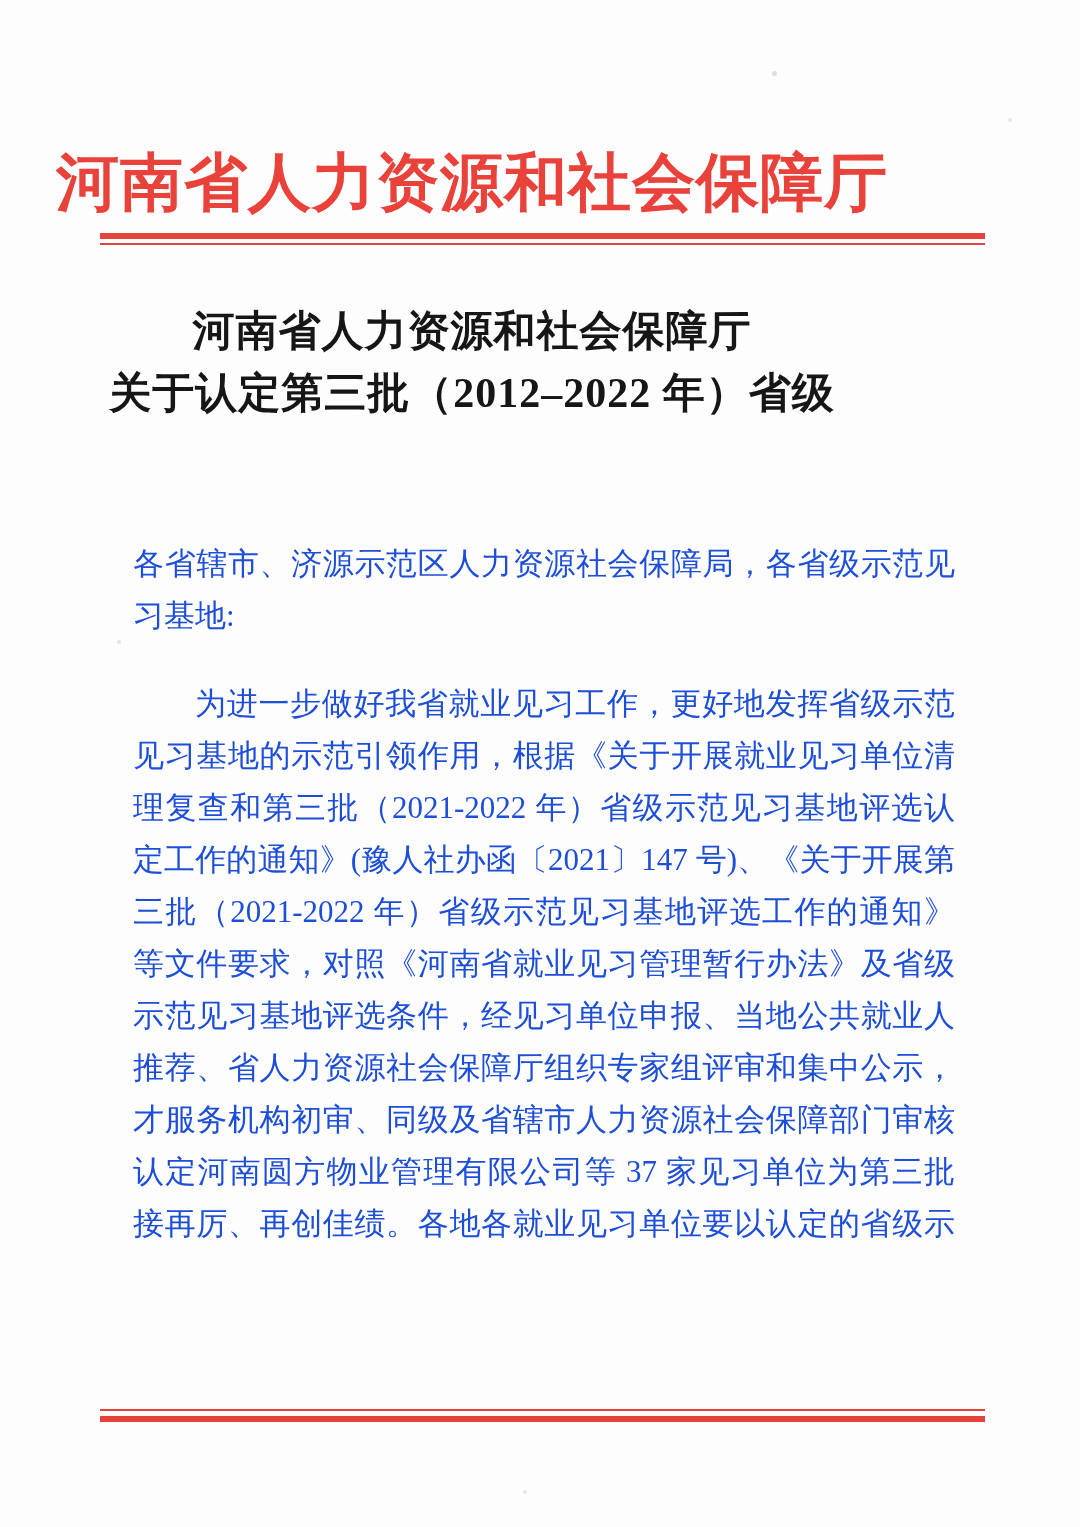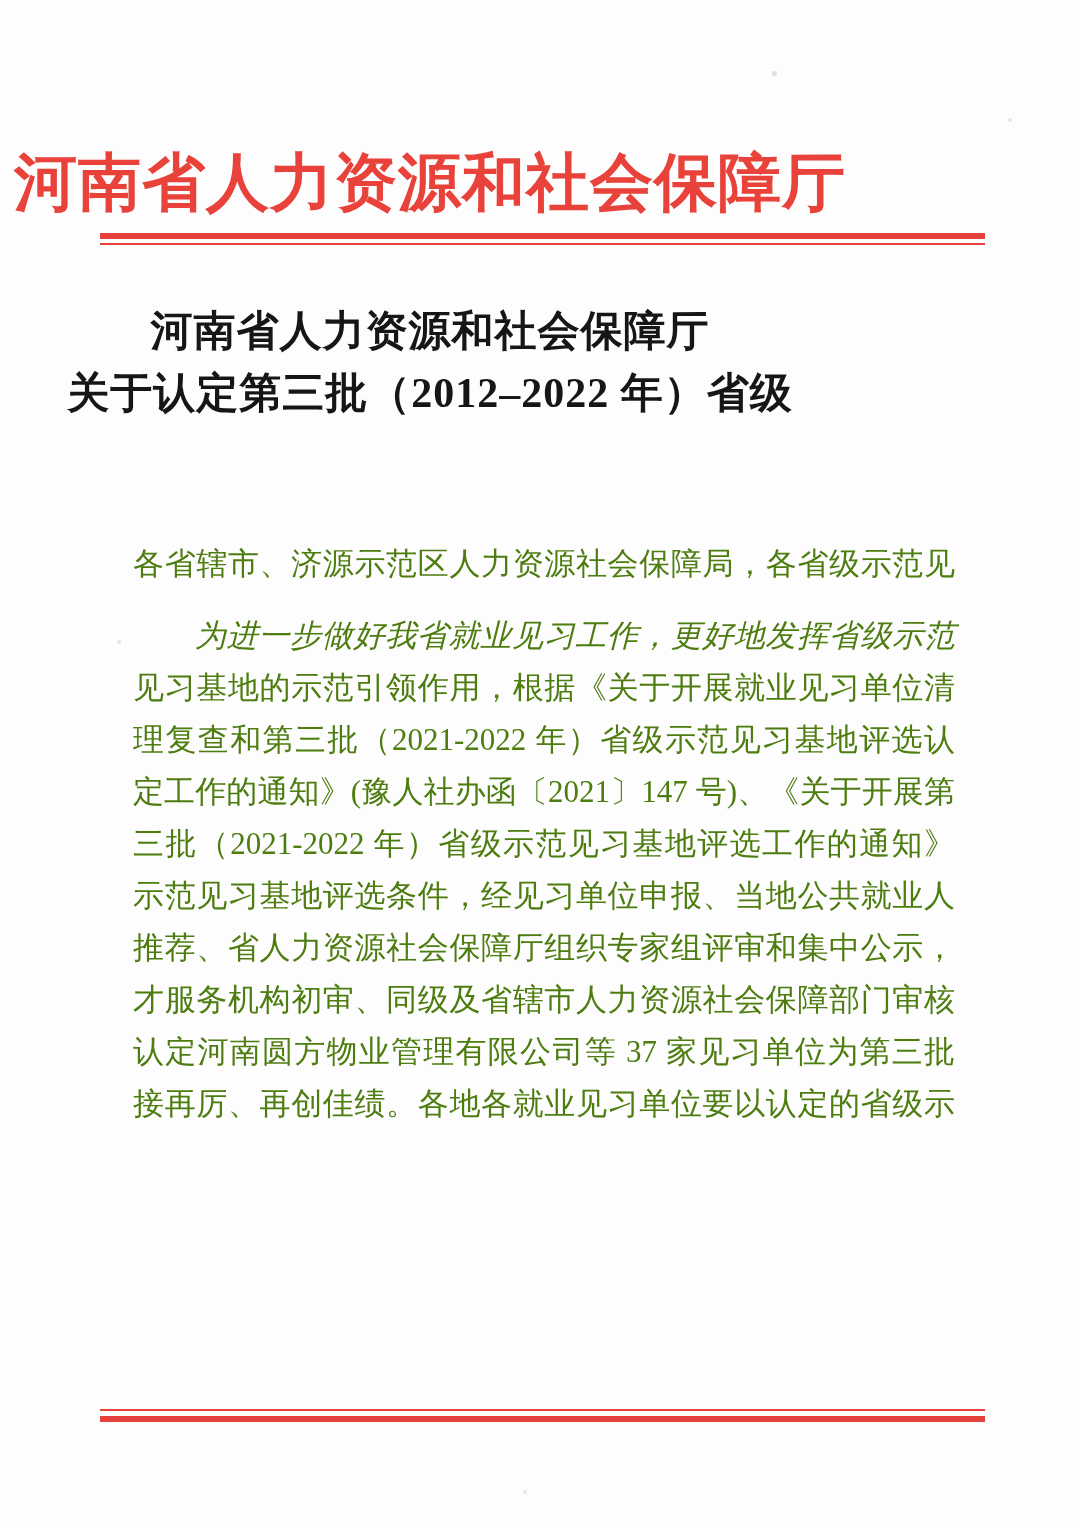--- a/index.html
+++ b/index.html
@@ -7,20 +7,21 @@
     width: 1080px; height: 1527px;
     background: #fdfdfd;
     overflow: hidden;
     font-family: "Liberation Serif", "DejaVu Serif", serif;
     position: relative;
   }
   .page {
     position: relative;
     width: 860px; height: 1527px;
     background: #fdfdfd;
+    padding-left: 42px;
   }
   
   .letterhead {
     padding-top: 142px;
     height: 82px;
     line-height: 82px;
     text-align: center;
     font-size: 63px;
     font-weight: 700;
     letter-spacing: 1px;
@@ -48,36 +49,36 @@
     line-height: 62px;
     letter-spacing: 1px;
     white-space: nowrap;
   }
   
   .doc-body {
     position: absolute;
     left: 133px;
     top: 538px;
     width: 822px;
-    color: #4d7c0f;
+    color: #1d4ed8;
   }
   .body-line {
     font-size: 31px;
     height: 52px;
     line-height: 52px;
     white-space: nowrap;
     overflow: visible;
   }
   .body-line.justify {
     text-align: justify;
     text-align-last: justify;
     white-space: normal;
   }
   .body-line.indent { text-indent: 62px; }
-  .body-line.para-start { margin-top: 20px; font-style: italic; }
+  .body-line.para-start { margin-top: 36px; }
   
   .speck {
     position: absolute;
     border-radius: 50%;
     opacity: 0.55;
   }
 </style>
 </head>
 <body>
 
@@ -90,25 +91,27 @@
     <div class="rule thin"></div>
   </div>
 
   <div class="doc-title">
     <div class="doc-title-line">河南省人力资源和社会保障厅</div>
     <div class="doc-title-line">关于认定第三批（2012–2022 年）省级</div>
   </div>
 
   <div class="doc-body">
       <div class="body-line justify">各省辖市、济源示范区人力资源社会保障局，各省级示范见</div>
+      <div class="body-line">习基地:</div>
       <div class="body-line justify indent para-start">为进一步做好我省就业见习工作，更好地发挥省级示范</div>
       <div class="body-line justify">见习基地的示范引领作用，根据《关于开展就业见习单位清</div>
       <div class="body-line justify">理复查和第三批（2021-2022 年）省级示范见习基地评选认</div>
       <div class="body-line justify">定工作的通知》(豫人社办函〔2021〕147 号)、《关于开展第</div>
       <div class="body-line justify">三批（2021-2022 年）省级示范见习基地评选工作的通知》</div>
+      <div class="body-line justify">等文件要求，对照《河南省就业见习管理暂行办法》及省级</div>
       <div class="body-line justify">示范见习基地评选条件，经见习单位申报、当地公共就业人</div>
       <div class="body-line justify">推荐、省人力资源社会保障厅组织专家组评审和集中公示，</div>
       <div class="body-line justify">才服务机构初审、同级及省辖市人力资源社会保障部门审核</div>
       <div class="body-line justify">认定河南圆方物业管理有限公司等 37 家见习单位为第三批</div>
       <div class="body-line justify">接再厉、再创佳绩。各地各就业见习单位要以认定的省级示</div>
     </div>
 
   <div class="rule-block rule-bottom">
     <div class="rule thin"></div>
     <div class="rule thick"></div>

